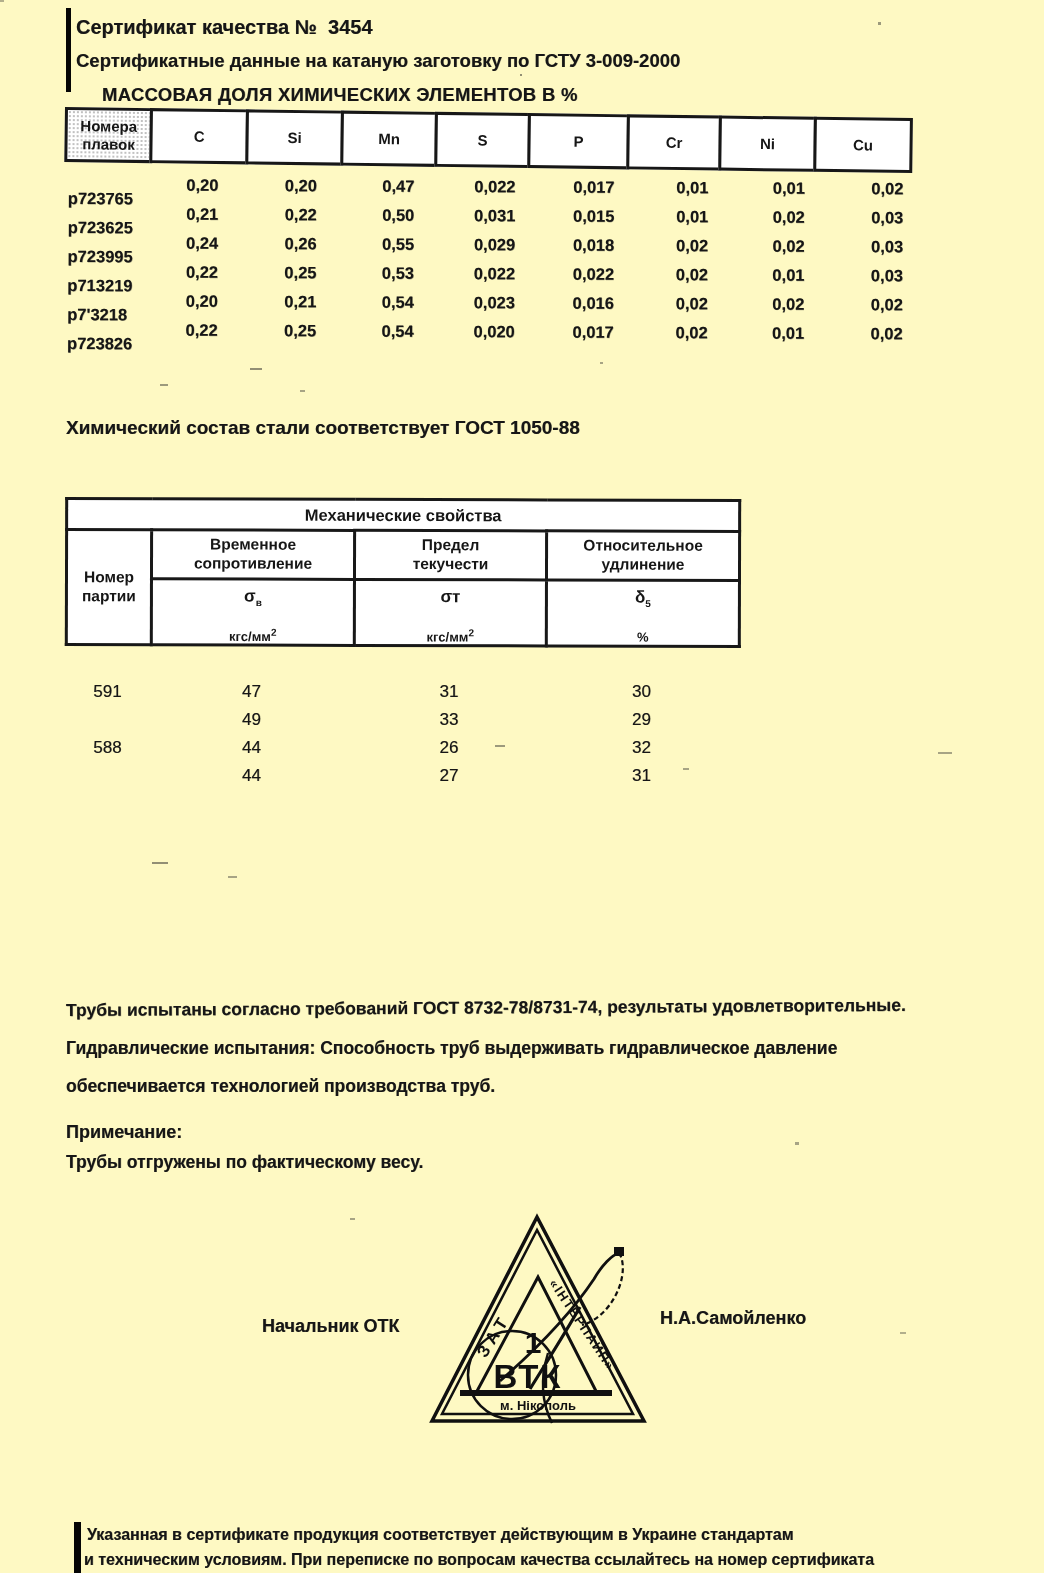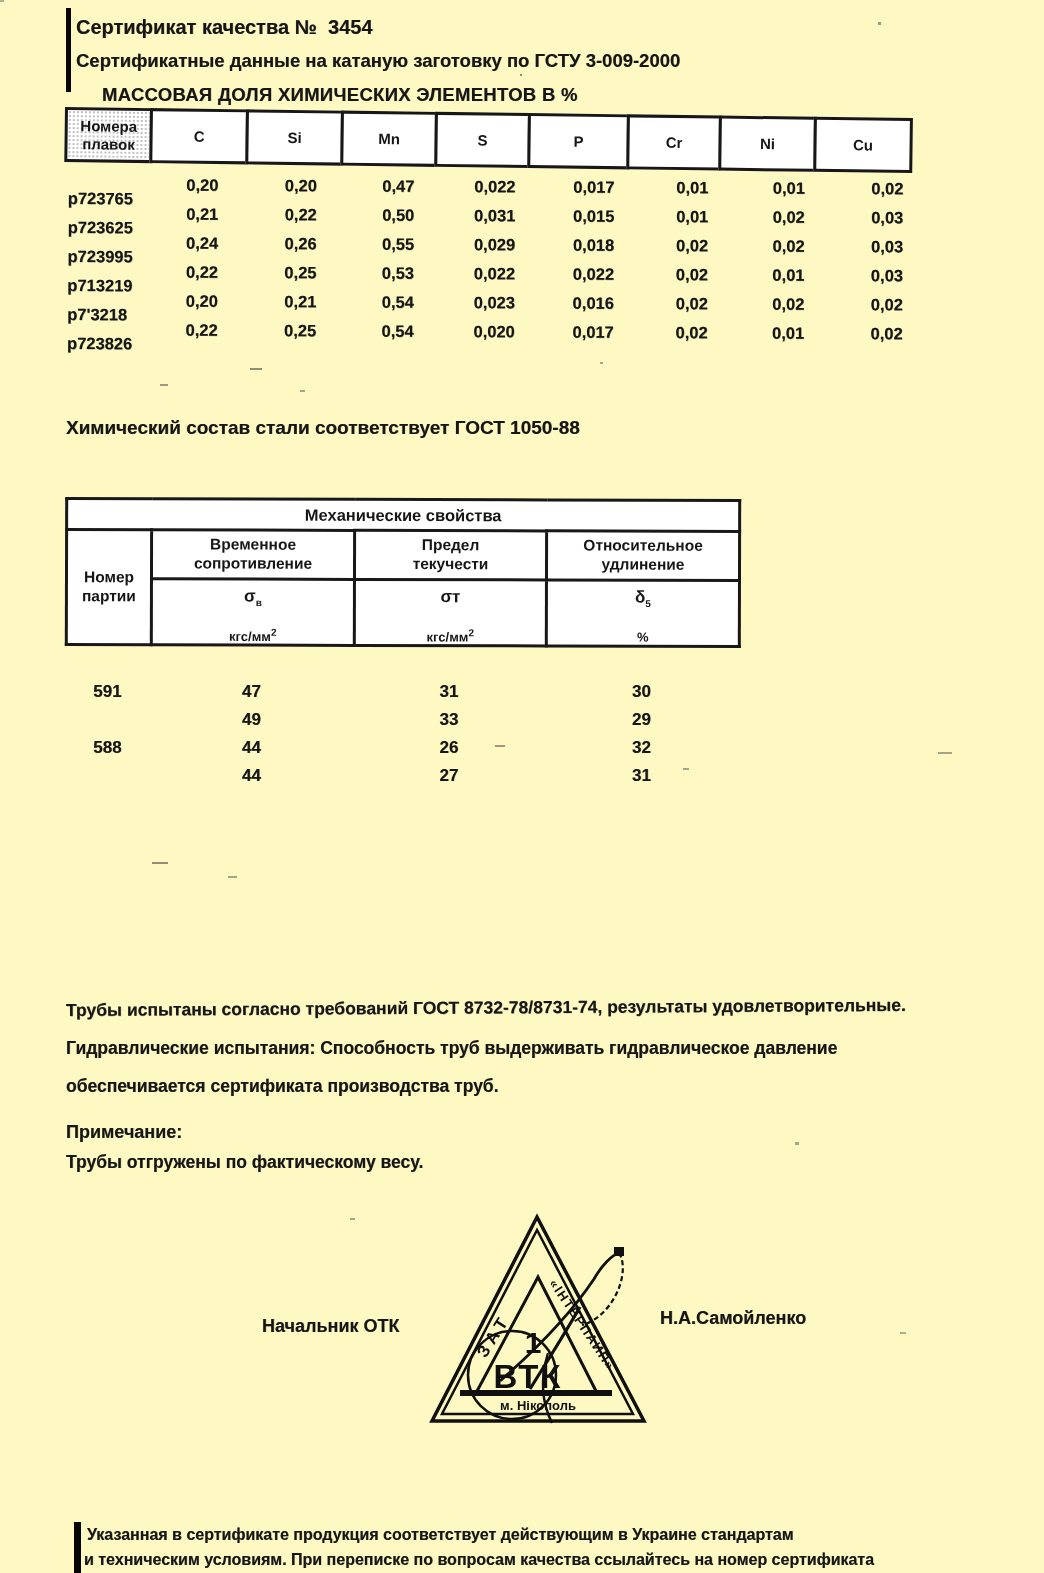--- a/index.html
+++ b/index.html
@@ -34,21 +34,21 @@
   td.mhead{height:49px;font-size:15.5px;line-height:1.2;}
   td.munit{height:63px;vertical-align:top;margin-left:40px;}
   .ucell{display:flex;flex-direction:column;justify-content:space-between;height:57px;padding-top:6px;}
   .usym{font-size:17px;font-weight:700;}
   .uunit{font-size:13px;font-weight:700;}
   sub.sm{font-size:10px;}
   sup.sm{font-size:10px;}
   .mw0{width:85px}.mw1{width:203px}.mw2{width:192px}.mw3{width:193px}
   .mechrows{position:absolute;left:65px;top:678px;}
   .mechrow{display:flex;height:28px;align-items:center;}
-  .mechrow .dc{box-sizing:border-box;text-align:center;font-size:17px;font-weight:700;}
+  .mechrow .dc{box-sizing:border-box;text-align:center;font-size:17px;font-weight:400;}
   
   .t-big{font-size:20px;font-weight:700;}
   .t-med{font-size:18.5px;font-weight:700;}
   .t-par{font-size:17.5px;font-weight:700;}
   .t-small{font-size:16px;font-weight:700;}
   .nz{position:absolute;background:#262626;}
   svg text{font-family:"Liberation Sans",sans-serif;}
 </style>
 </head>
 <body>
@@ -217,21 +217,21 @@
     <div class="mechrow">
       <div class="dc mw0"></div>
       <div class="dc mw1">44</div>
       <div class="dc mw2">27</div>
       <div class="dc mw3">31</div>
     </div>
   </div>
 
   <div class="abs t-par grit" style="left:66px;top:1000px;transform:rotate(-0.35deg);transform-origin:0 0;">Трубы испытаны согласно требований ГОСТ 8732-78/8731-74, результаты удовлетворительные.</div>
   <div class="abs t-par grit" style="left:66px;top:1038px;">Гидравлические испытания: Способность труб выдерживать гидравлическое давление</div>
-  <div class="abs t-par grit" style="left:66px;top:1076px;">обеспечивается сертификата производства труб.</div>
+  <div class="abs t-par grit" style="left:66px;top:1076px;">обеспечивается технологией производства труб.</div>
 
   <div class="abs t-par grit" style="left:66px;top:1122px;font-size:18px;">Примечание:</div>
   <div class="abs t-par grit" style="left:66px;top:1152px;">Трубы отгружены по фактическому весу.</div>
 
   <div class="abs t-par grit" style="left:262px;top:1316px;font-size:18px;">Начальник ОТК</div>
   <div class="abs t-par grit" style="left:660px;top:1308px;font-size:18px;">Н.А.Самойленко</div>
 
   <svg style="position:absolute;left:412px;top:1203px;" width="256" height="250" viewBox="0 0 256 250">
     <g fill="none" stroke="#101010">
       <polygon points="125,14 20,218 232,218" stroke-width="3.5"></polygon>

